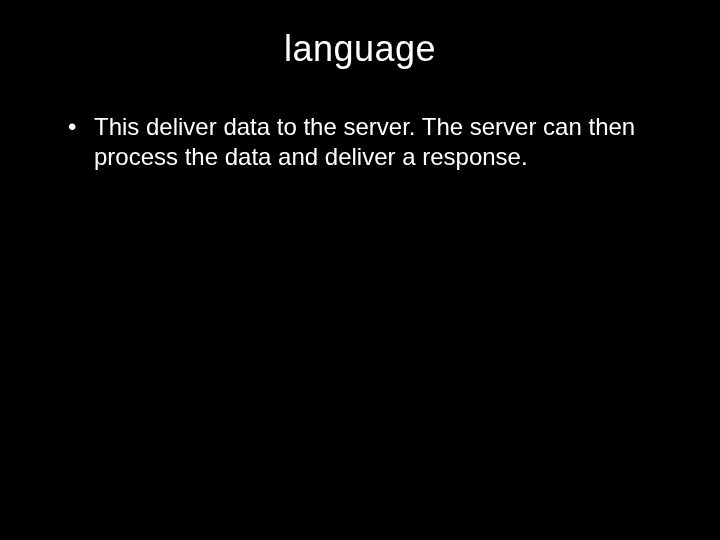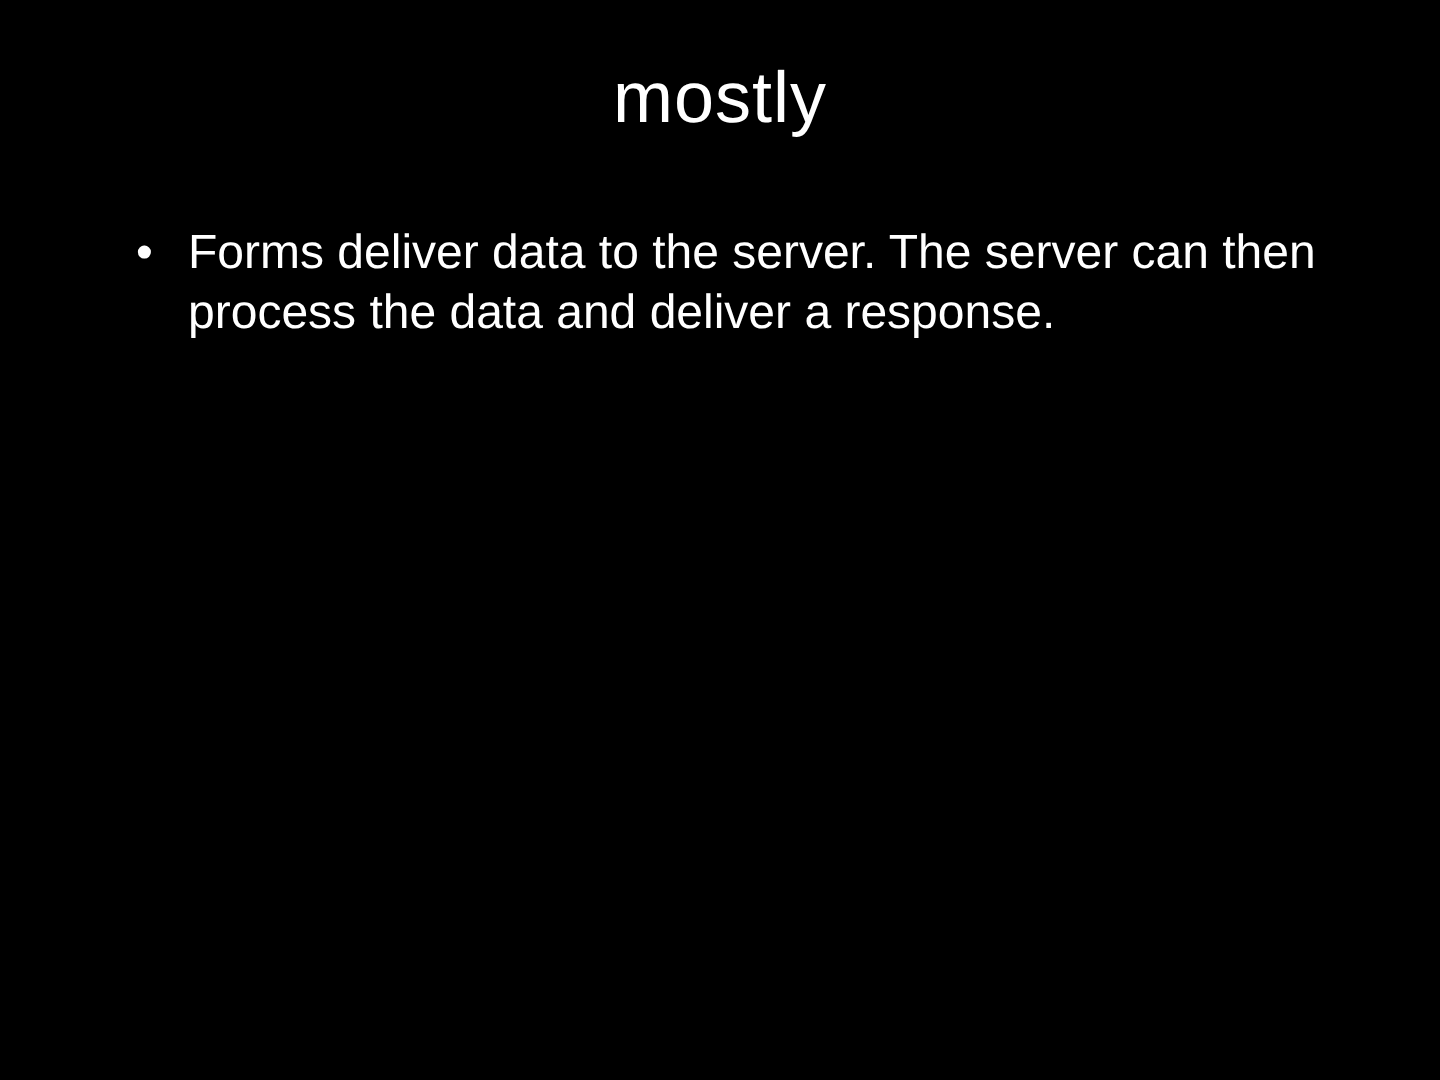--- a/index.html
+++ b/index.html
@@ -44,17 +44,17 @@
     left: 0;
     top: 0;
     font-size: 24px;
     color: #fff;
   }
 </style>
 </head>
 <body>
 
 <div class="slide">
-  <h1 class="title">mostly</h1>
+  <h1 class="title">language</h1>
   <ul class="bullets">
-    <li>Forms deliver data to the server. The server can then process the data and deliver a response.</li>
+    <li>This deliver data to the server. The server can then process the data and deliver a response.</li>
   </ul>
 </div>
 
 </body></html>

